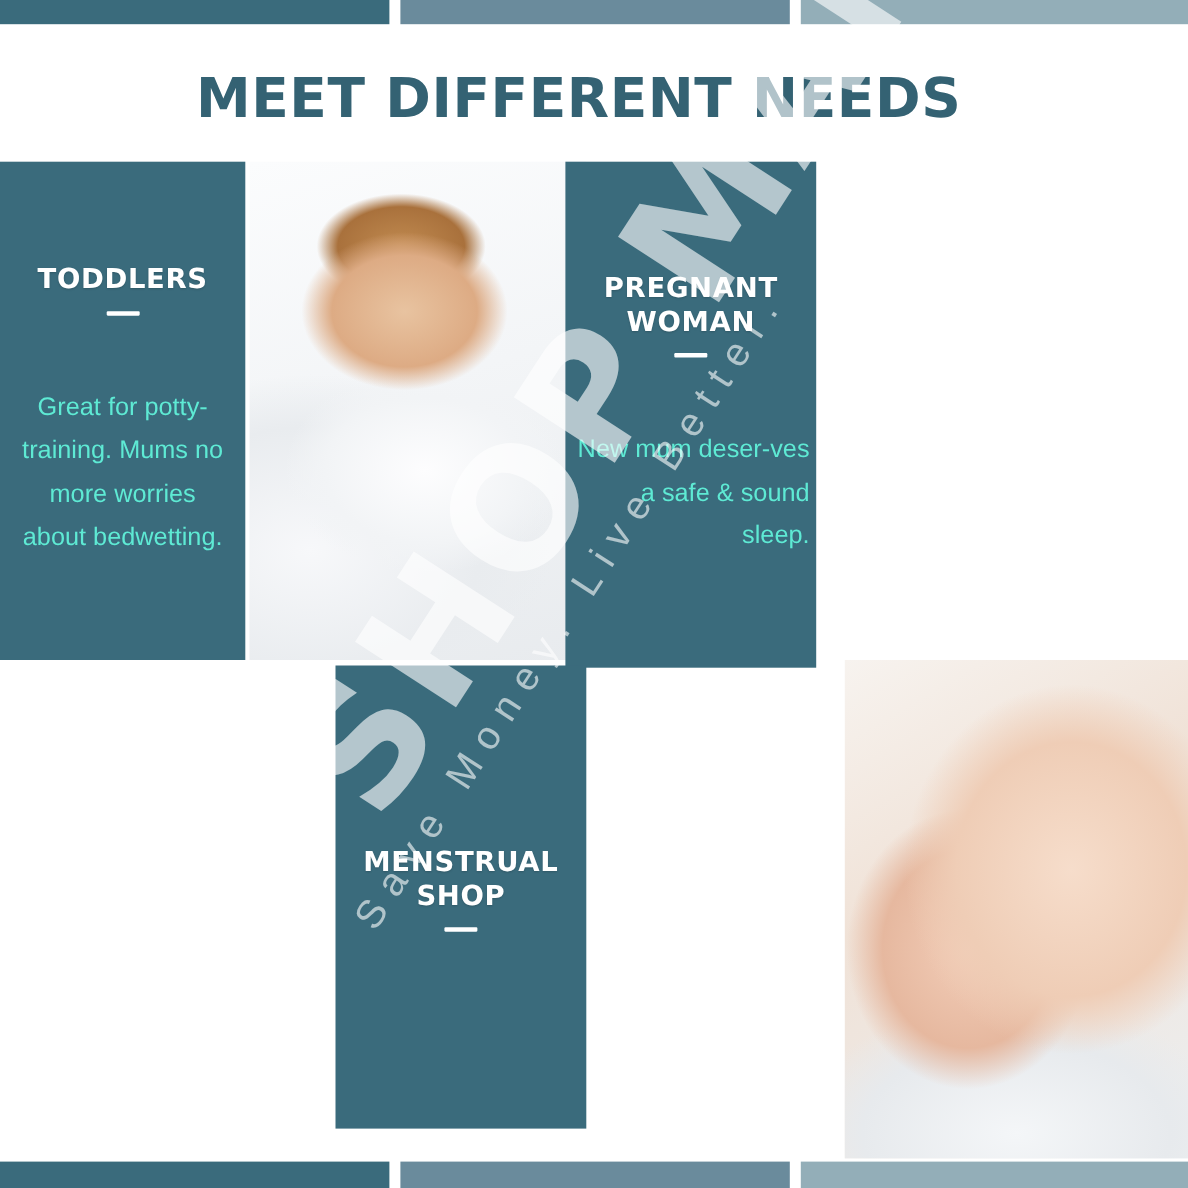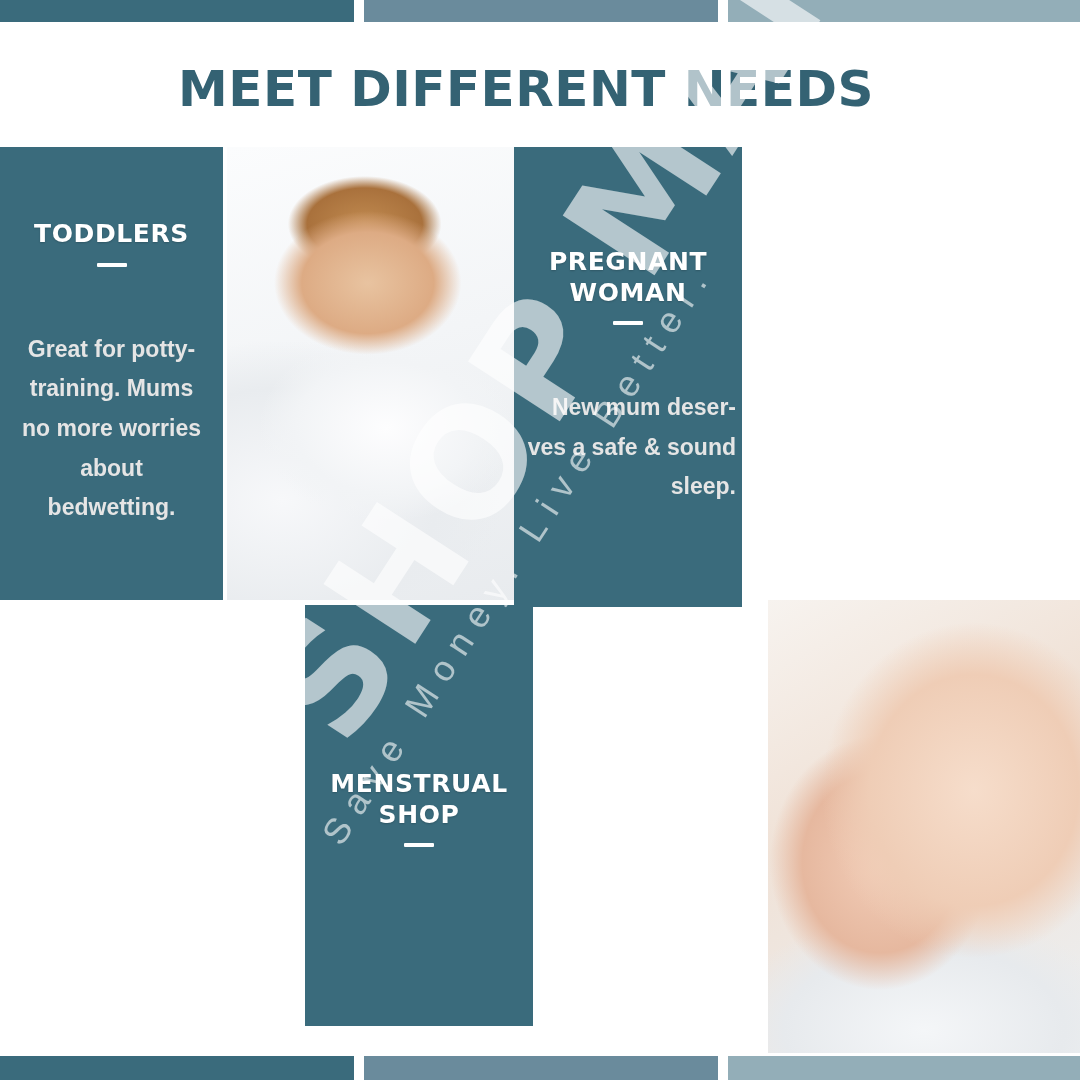--- a/index.html
+++ b/index.html
@@ -63,24 +63,24 @@
     text-shadow: 0 1px 2px rgba(0,0,0,.18);
   }
   .panel .rule {
     width: 30px; height: 4px;
     background: #ffffff;
     margin: 13px auto 15px auto;
     border-radius: 1px;
   }
   .panel .p-body {
     font-family: "Liberation Sans", sans-serif;
-    font-weight: 700;
+    font-weight: 400;
     font-size: 23px;
     line-height: 1.72;
-    color: #e5e5e5;
+    color: #5eead4;
     text-align: center;
     padding: 0 14px;
     margin-top: 48px;
   }
   .panel.left-body .p-body { text-align: right; padding-left: 3px; padding-right: 6px; }
 
   
   .photo { background: #eef1f3; position: relative; }
 
   

